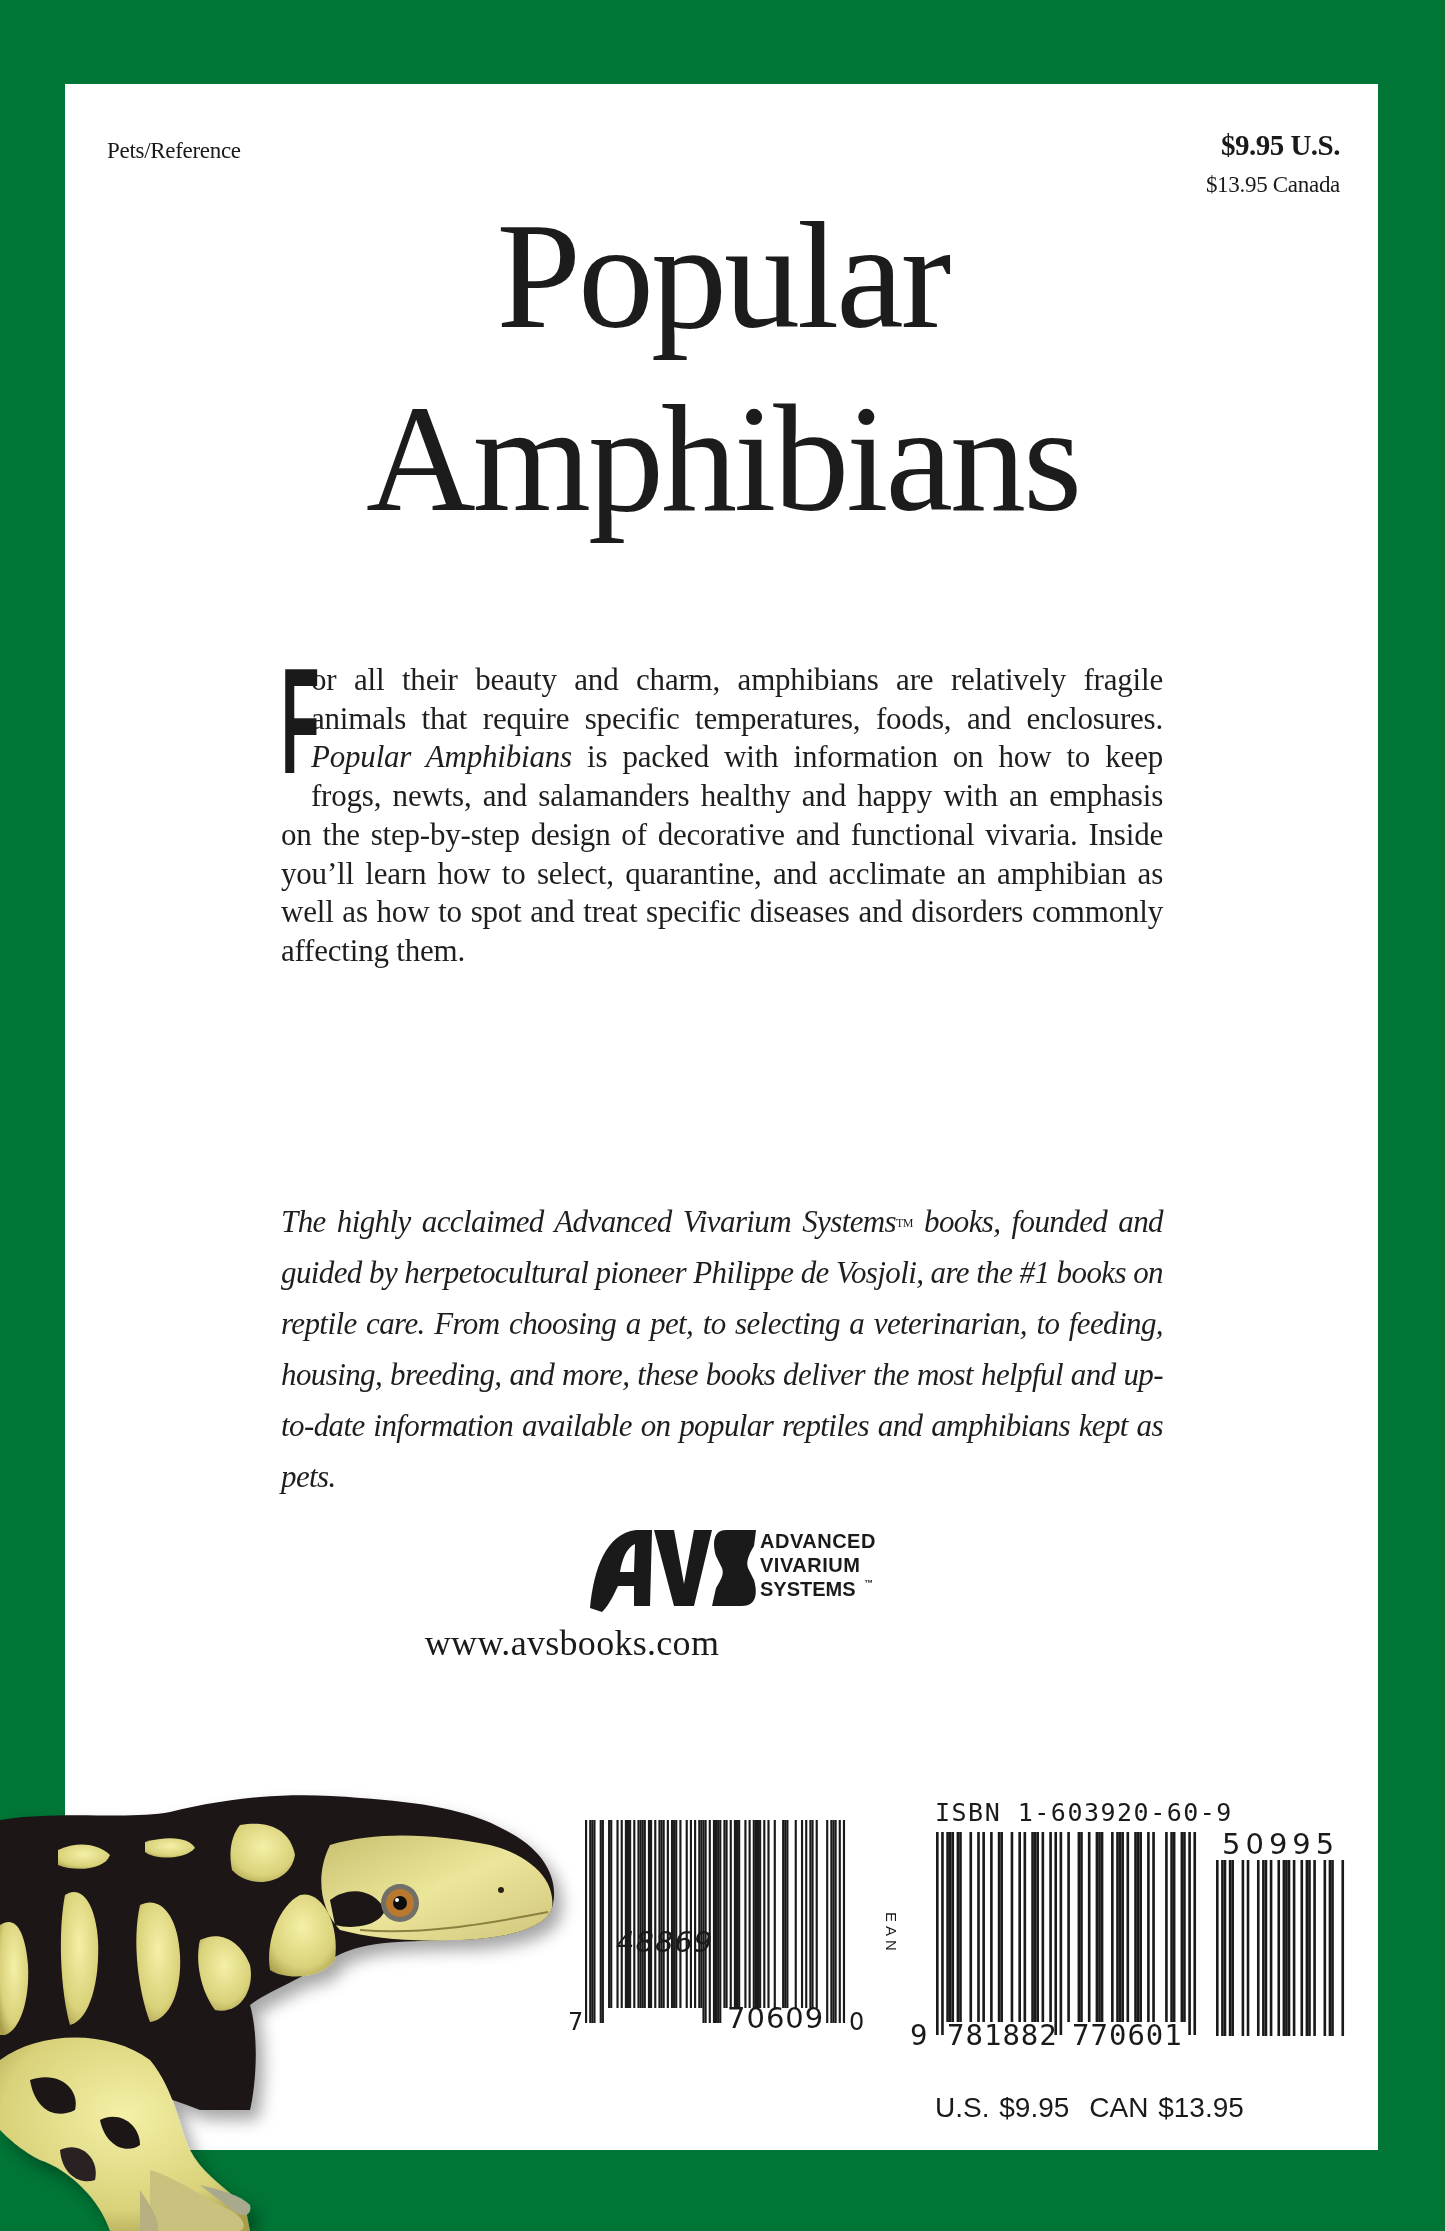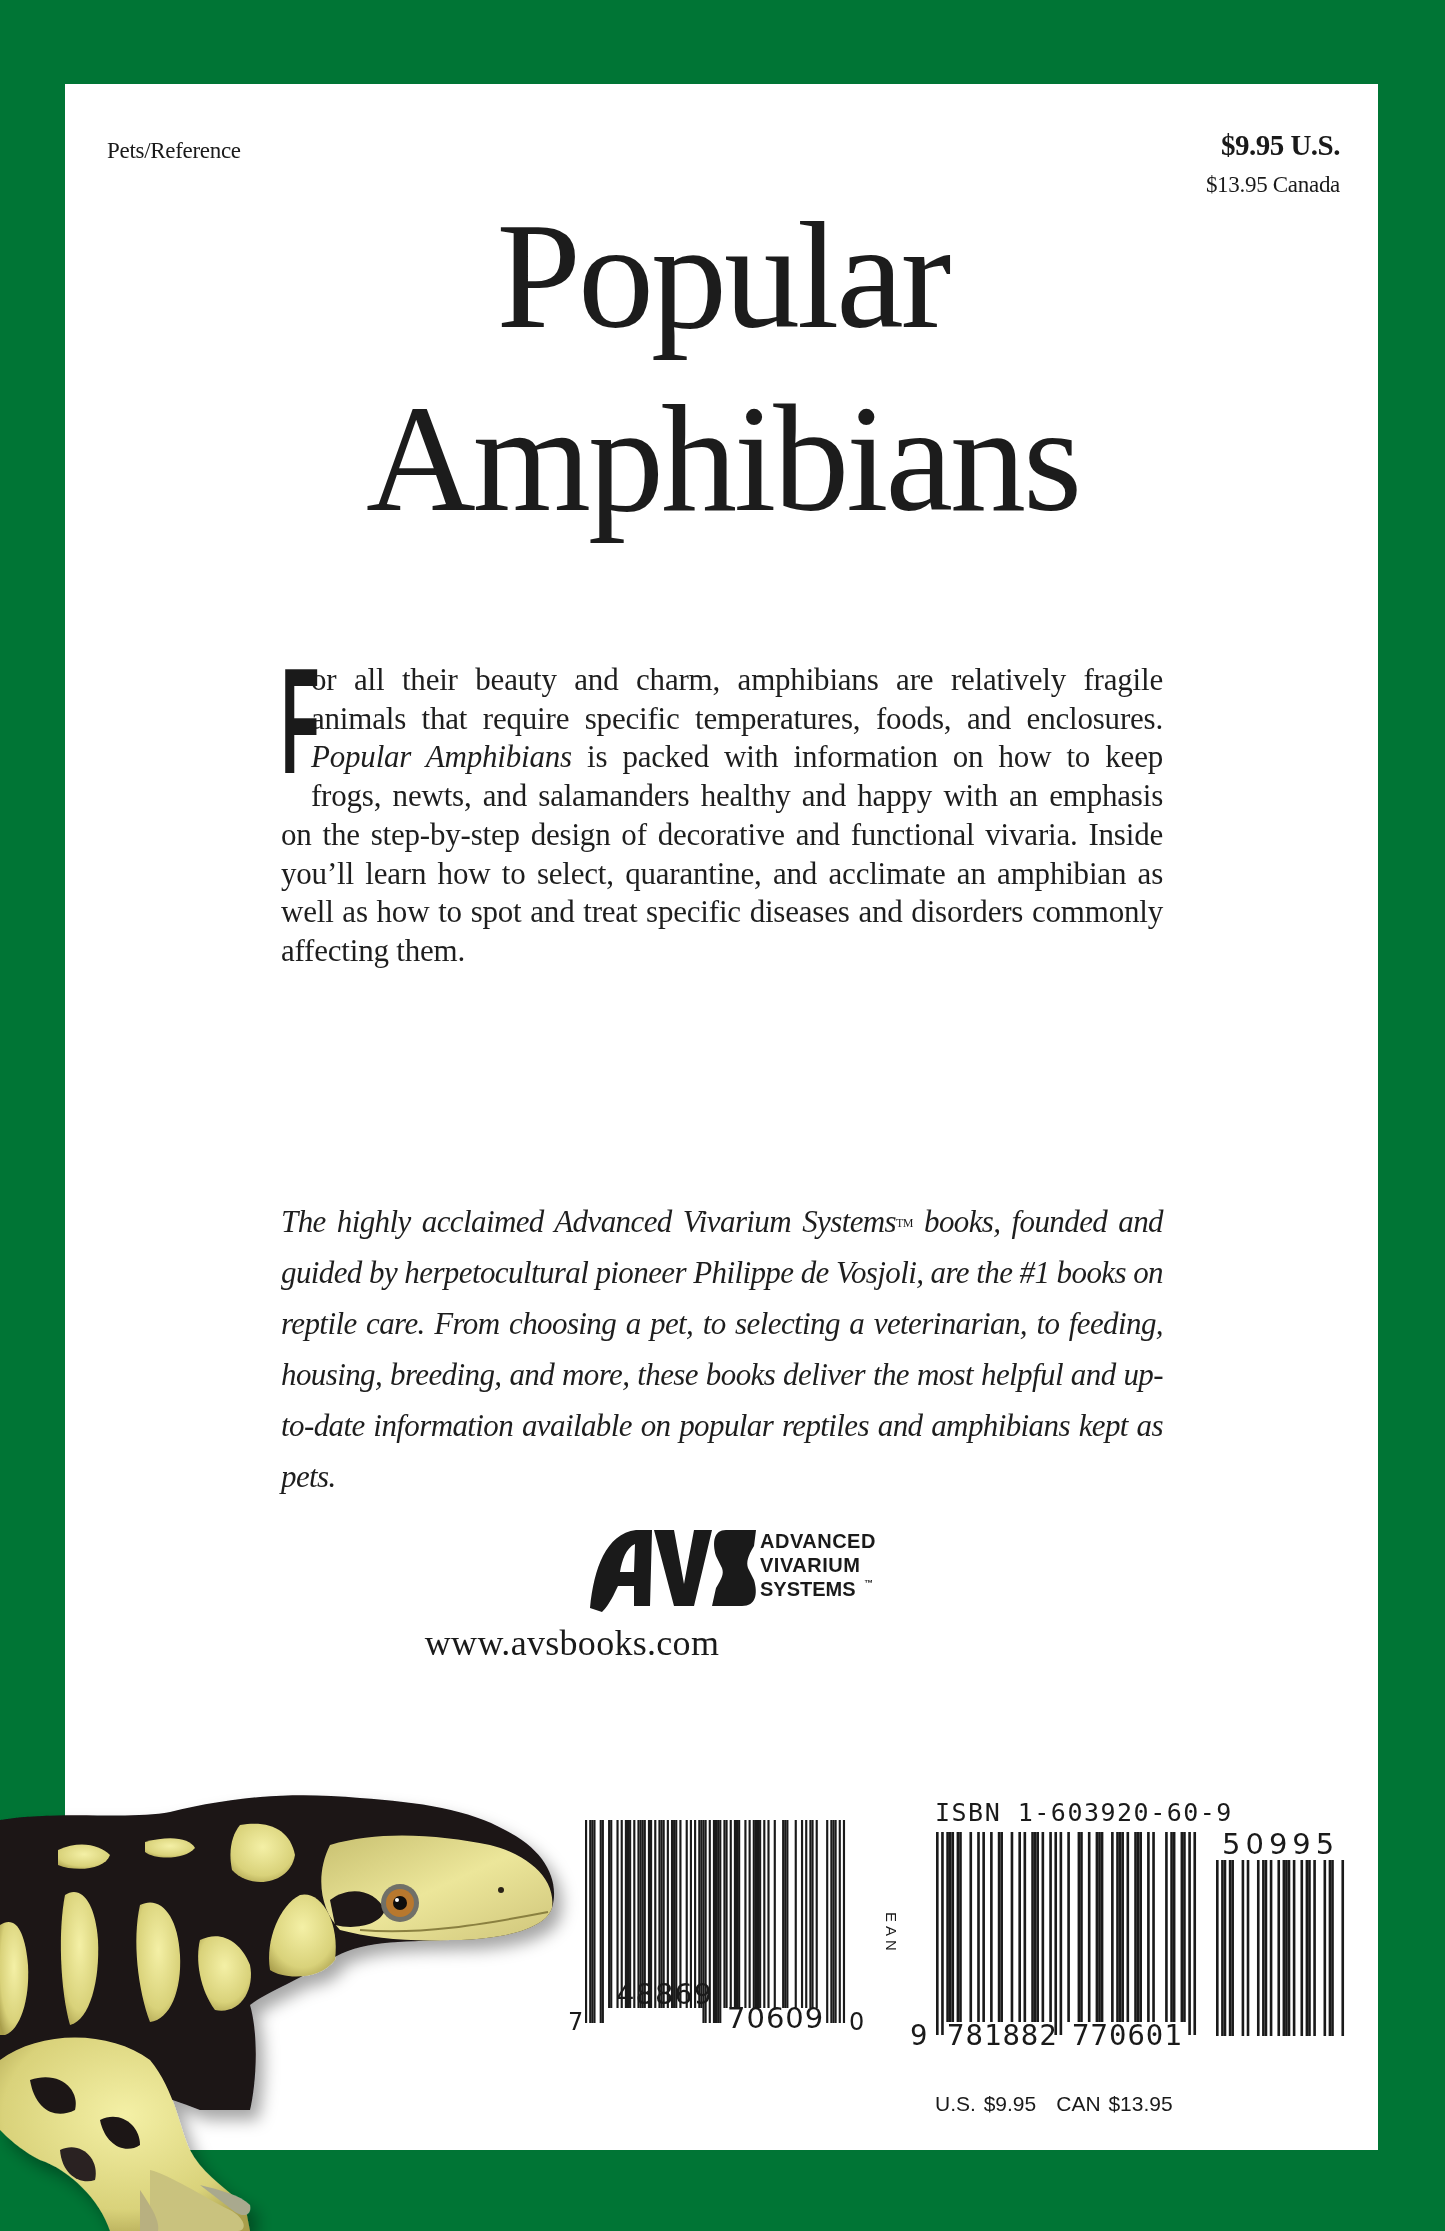--- a/index.html
+++ b/index.html
@@ -16,21 +16,21 @@
   .para1 { top:661px; line-height:38.7px; letter-spacing:-0.2px; }
   .para1 .dropcap { float:left; font-family:"Liberation Sans", sans-serif; font-size:150px; line-height:112px; height:114px; margin:4px 4px 0 0; transform:scaleX(0.42); transform-origin:left top; width:26px; font-weight:bold; color:#1a1a1a; }
   .para2 { top:1196px; line-height:51px; font-style:italic; font-size:31px; letter-spacing:-0.6px; }
   .para2 sup { font-size:12px; font-style:normal; vertical-align:top; position:relative; top:2px; }
   .para1 em { font-style:italic; }
   .logo { position:absolute; left:588px; top:1528px; width:290px; height:86px; }
   .url { left:0; width:1144px; text-align:center; top:1622px; font-size:36px; letter-spacing:0.3px; }
   .isbn-label { left:935px; top:1798px; font-size:25px; letter-spacing:1.5px; font-family:"DejaVu Sans Mono", monospace; }
   .supp-digits { left:1222px; top:1827px; font-size:29px; letter-spacing:5px; font-family:"DejaVu Sans", sans-serif; }
   .ean-label { left:880px; top:1912px; font-size:15px; transform:rotate(90deg); transform-origin:left top; letter-spacing:4px; font-family:"Liberation Sans", sans-serif; margin-left:20px; }
-  .prices-bottom { left:935px; top:2092px; font-size:21px; font-family:"Liberation Sans", sans-serif; word-spacing:2px; }
+  .prices-bottom { left:935px; top:2092px; font-size:28px; font-family:"Liberation Sans", sans-serif; word-spacing:2px; }
   .prices-bottom .gap { display:inline-block; width:20px; }
   .digit { position:absolute; font-family:"DejaVu Sans", sans-serif; font-size:29px; line-height:1; color:#1a1a1a; }
   svg.barcode { position:absolute; }
   .salamander { position:absolute; left:0; top:1790px; width:580px; height:441px; }
 </style>
 </head>
 <body>
 
 <div class="panel"></div>
 
@@ -130,21 +130,21 @@
     <rect x="226.45" y="0" width="2.15" height="188" fill="#1a1a1a"></rect>
     <rect x="230.65" y="0" width="2.15" height="188" fill="#1a1a1a"></rect>
     <rect x="241.13" y="0" width="2.15" height="203" fill="#1a1a1a"></rect>
     <rect x="245.32" y="0" width="2.15" height="203" fill="#1a1a1a"></rect>
     <rect x="247.42" y="0" width="2.15" height="203" fill="#1a1a1a"></rect>
     <rect x="249.52" y="0" width="2.15" height="203" fill="#1a1a1a"></rect>
     <rect x="253.71" y="0" width="2.15" height="203" fill="#1a1a1a"></rect>
     <rect x="257.90" y="0" width="2.15" height="203" fill="#1a1a1a"></rect>
   </svg>
 <div class="digit" style="left:568px; top:2010px; font-size:24px;">7</div>
-<div class="digit" style="left:616px; top:1980px; letter-spacing:1px;">48869</div>
+<div class="digit" style="left:616px; top:1928px; letter-spacing:1px;font-style:italic;">48869</div>
 <div class="digit" style="left:727px; top:2004px; letter-spacing:1px;">70609</div>
 <div class="digit" style="left:849px; top:2010px; font-size:24px;">0</div>
 
 <div class="abs ean-label">EAN</div>
 
 <div class="abs isbn-label">ISBN 1-603920-60-9</div>
 <svg class="barcode" id="ean-svg" style="left:936px; top:1832px;" width="262" height="205">
     <rect x="0.00" y="0" width="2.62" height="203" fill="#1a1a1a"></rect>
     <rect x="5.15" y="0" width="2.62" height="203" fill="#1a1a1a"></rect>
     <rect x="10.30" y="0" width="2.62" height="190" fill="#1a1a1a"></rect>

